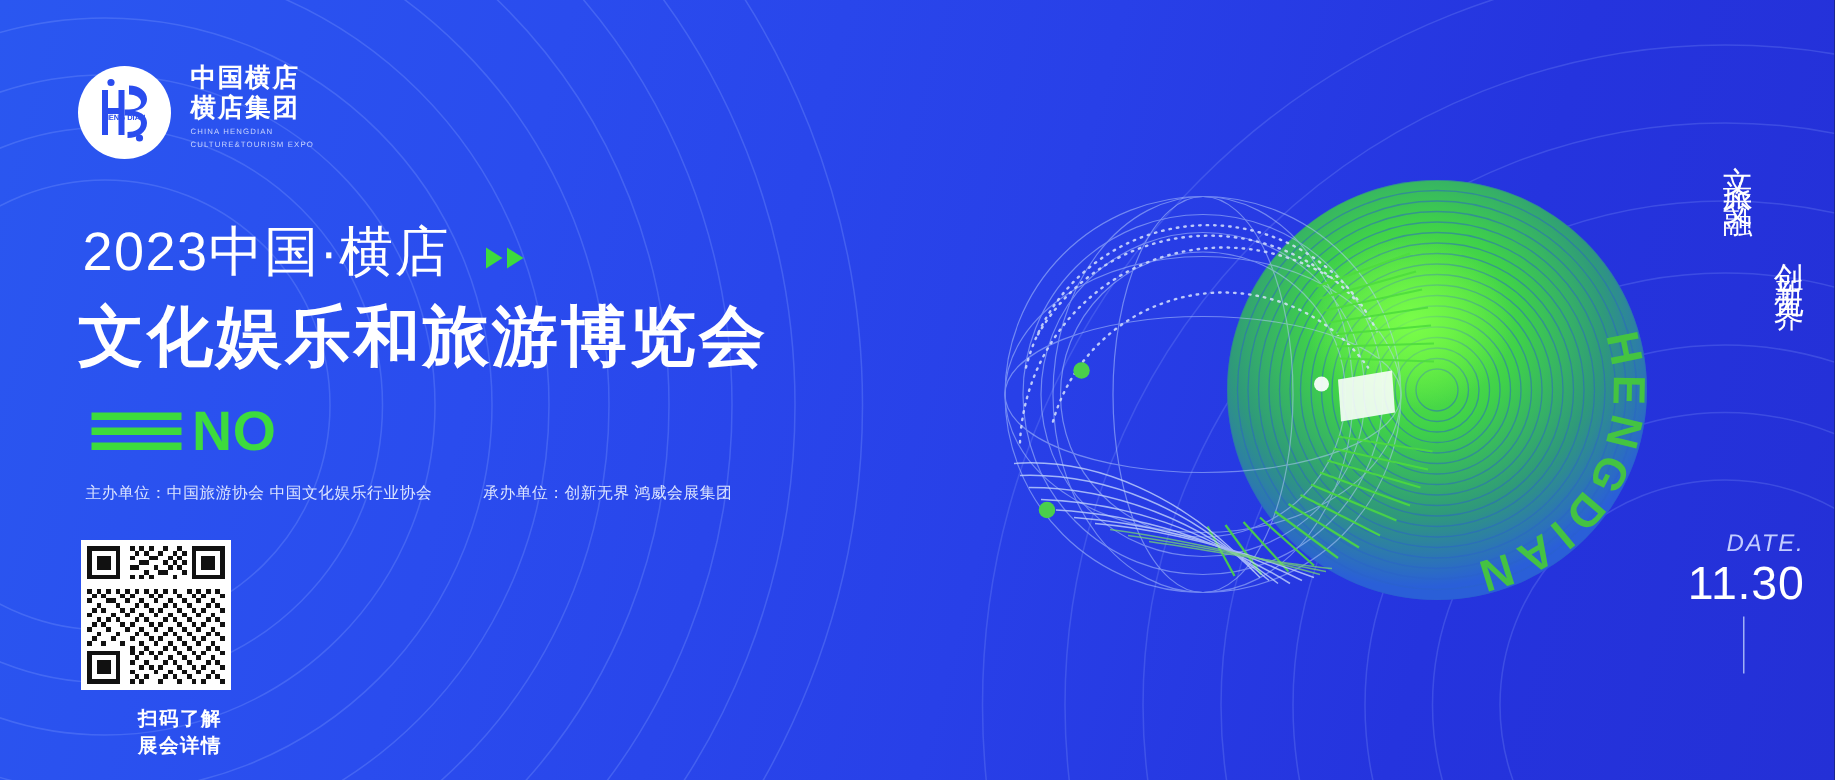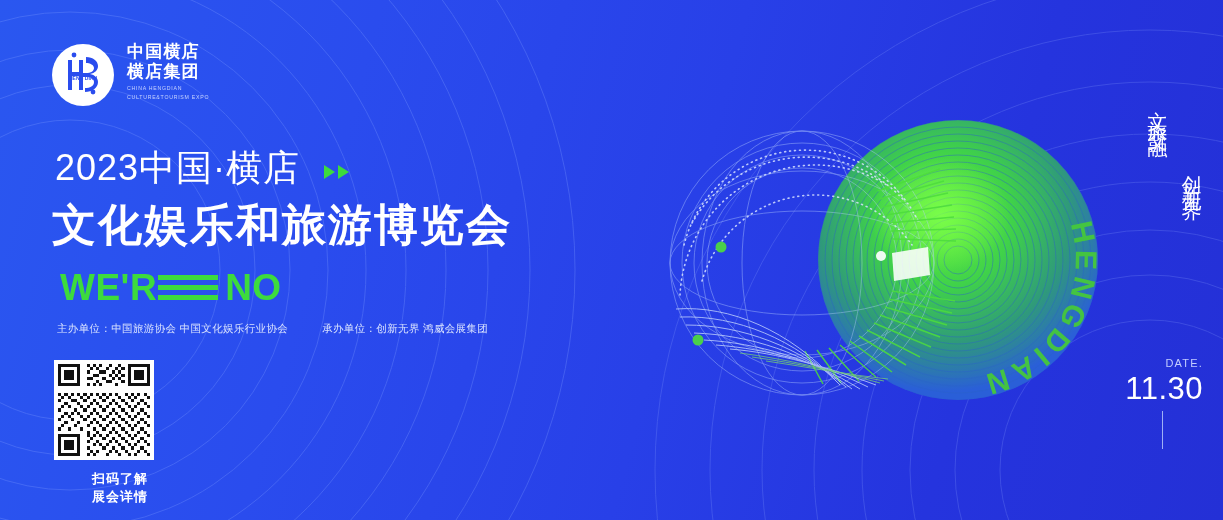--- a/index.html
+++ b/index.html
@@ -45,21 +45,21 @@
   
   .art{position:absolute;left:640px;top:95px;width:470px;height:330px;}
   .art svg{display:block;width:100%;height:100%;}
 
   
   .vtext{position:absolute;right:14px;top:95px;display:flex;gap:0;}
   .vcol{writing-mode:vertical-rl;color:#fff;font-size:20px;font-weight:500;letter-spacing:9px;line-height:34px;}
   .vcol.second{margin-top:64px;}
 
   .datebox{position:absolute;right:20px;top:355px;width:110px;text-align:right;}
-  .date-lbl{color:#c3cdff;font-size:11px;letter-spacing:1.2px;line-height:16px;}
+  .date-lbl{color:#c3cdff;font-size:16px;letter-spacing:1.2px;line-height:16px;font-style:italic;}
   .date-v{color:#fff;font-size:31px;font-weight:normal;letter-spacing:.5px;line-height:36px;}
   .date-sep{height:38px;width:0;border-left:1.5px solid #9fb0f5;margin:4px 40px 4px auto;}
 </style>
 </head>
 <body>
 
 <div id="banner">
 
   <svg class="arcs" viewBox="0 0 1223 520" preserveAspectRatio="none">
     <g fill="none" stroke="#7f9dff" stroke-width="1">
@@ -111,21 +111,20 @@
     <span class="kicker-t">2023中国·横店</span>
     <span class="arrows">
       <i class="arrow"></i>
         <i class="arrow"></i>
     </span>
   </div>
 
   <div class="h1">文化娱乐和旅游博览会</div>
 
   <div class="tagline">
-    <span class="tg-green">WE'R</span>
     <span class="ebars">
         <i></i>
         <i></i>
         <i></i>
       </span>
     <span class="tg-green">NO</span>
     <span style="width:12px"></span>
   </div>
 
   <div class="orgs">

